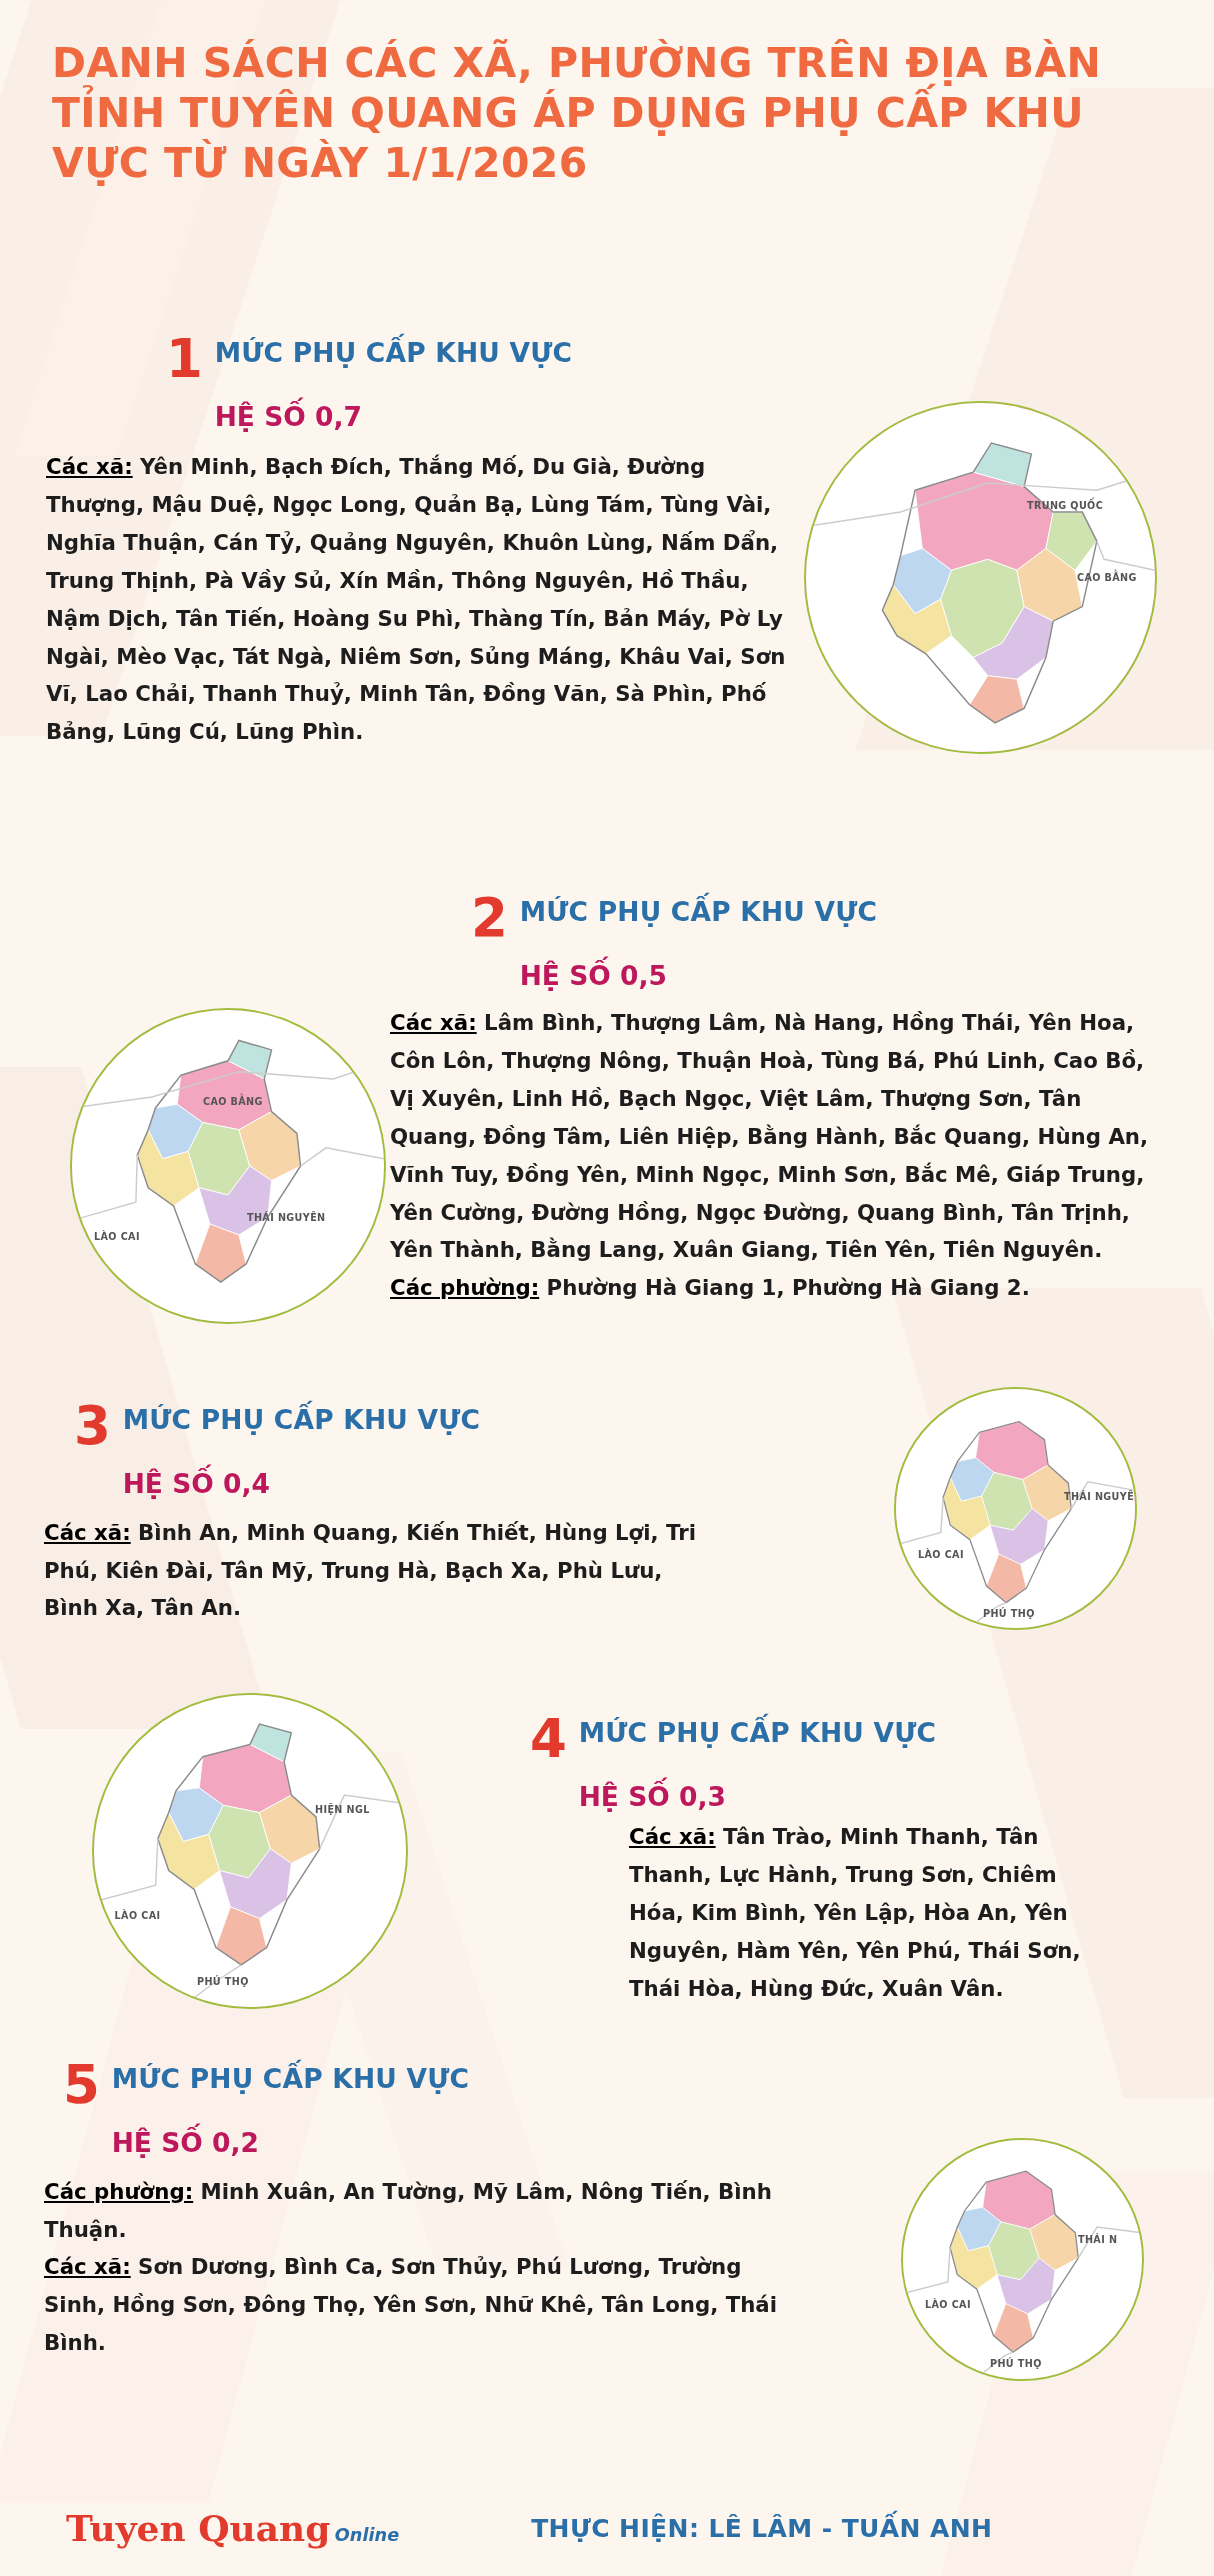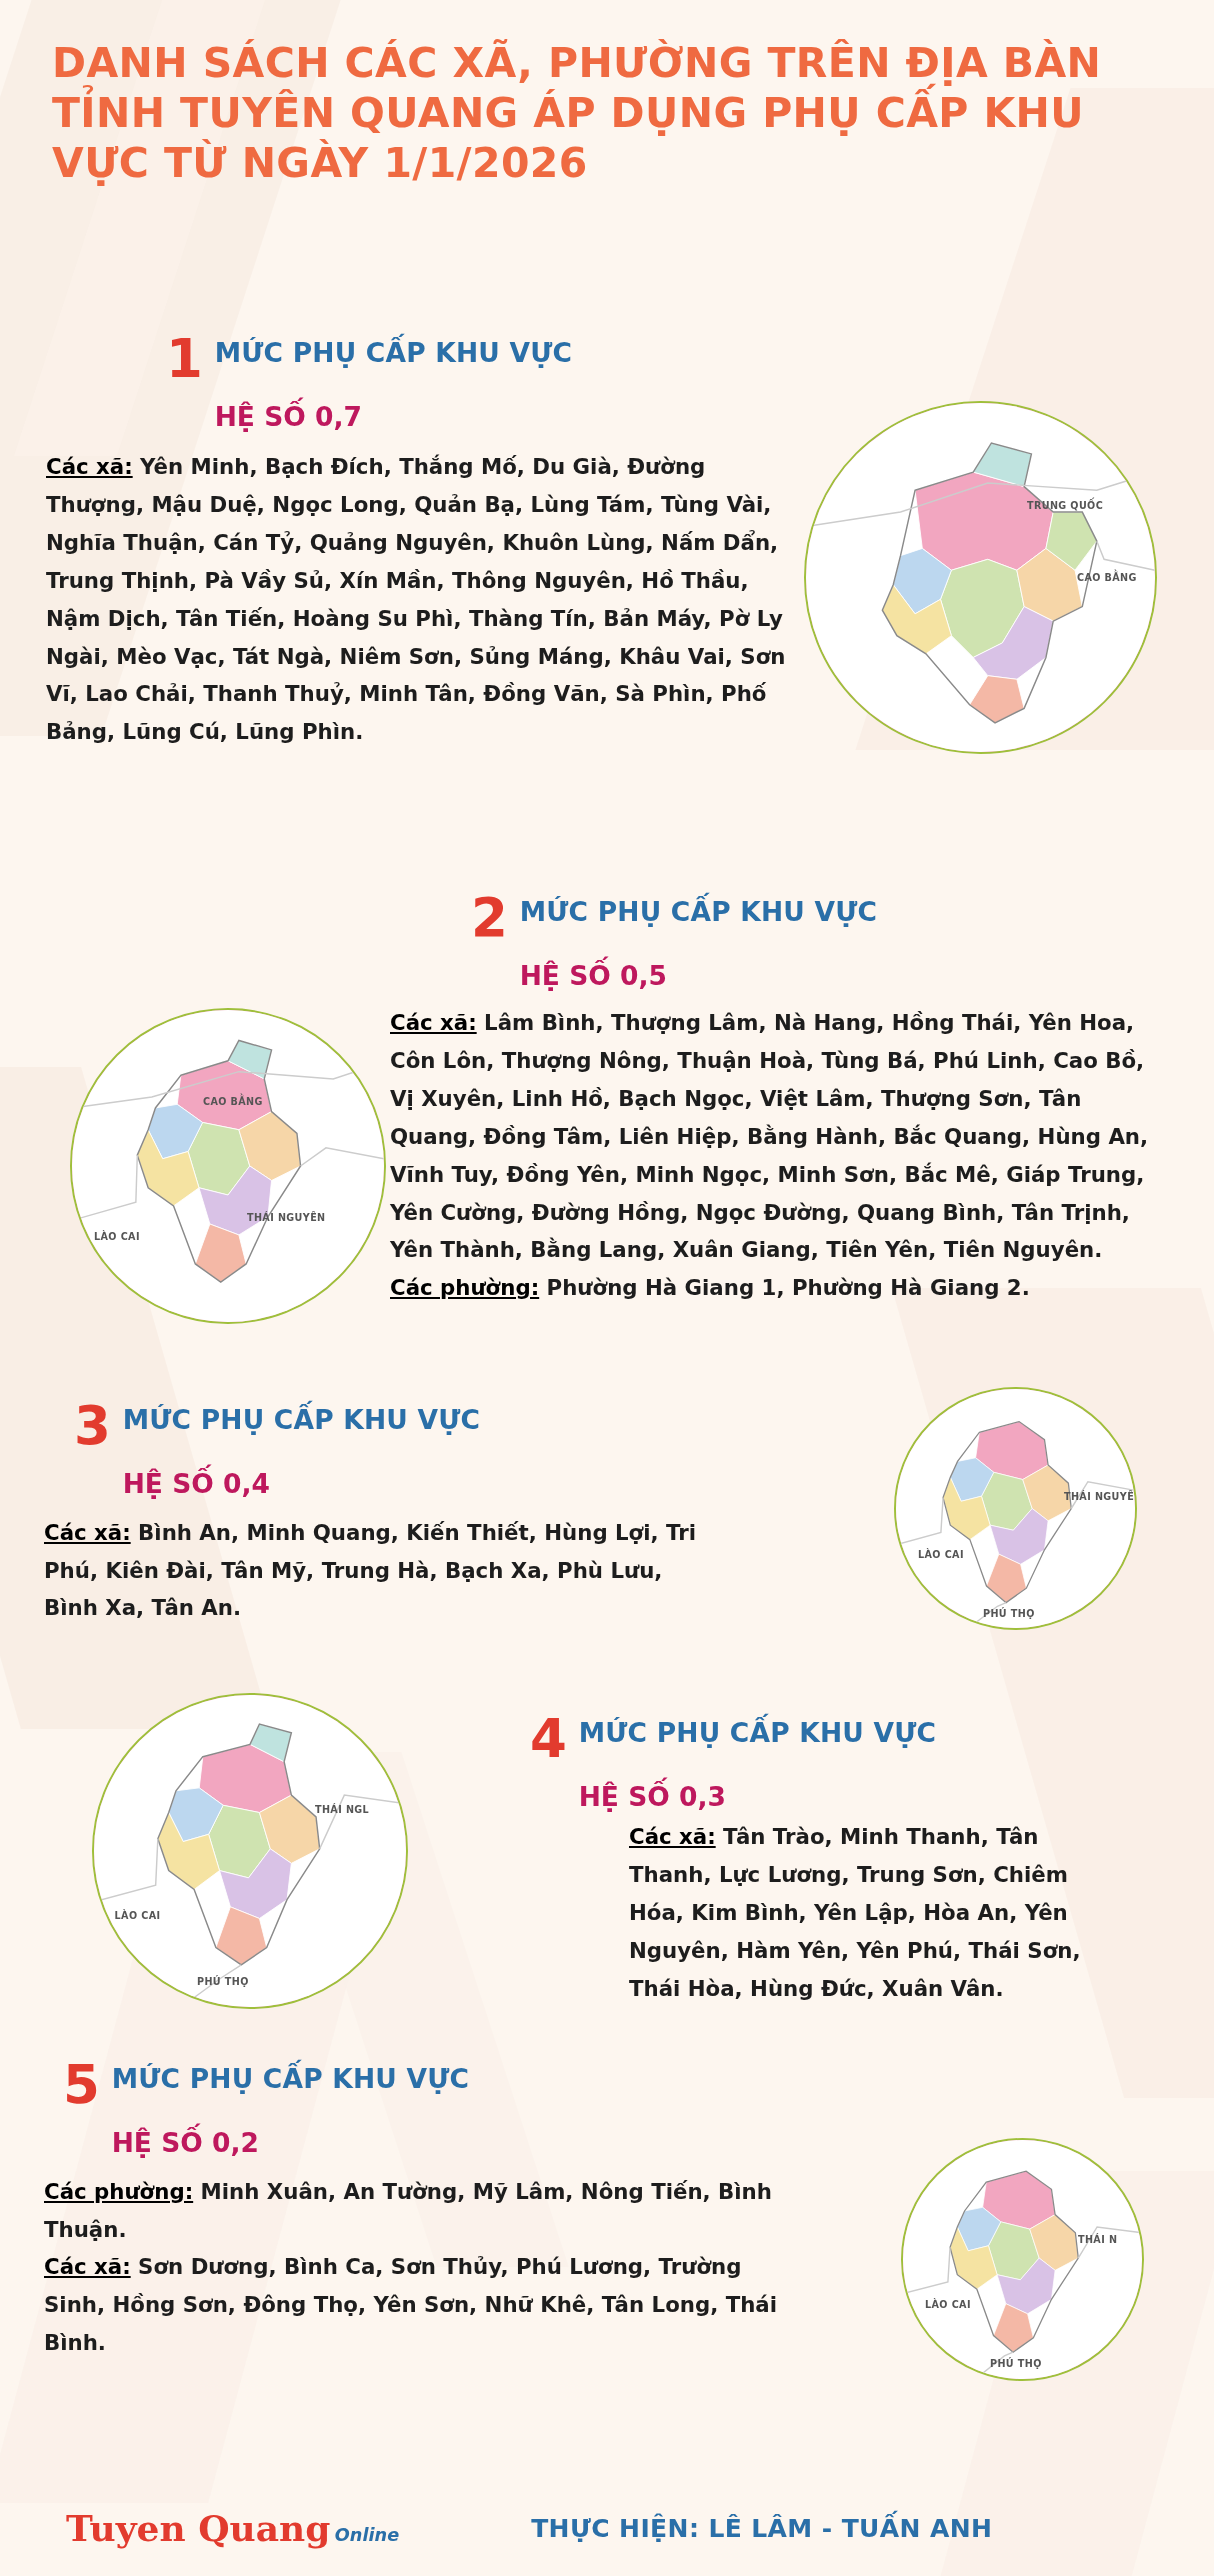--- a/index.html
+++ b/index.html
@@ -284,41 +284,41 @@
   <div class="s4">
     <div class="sec-head s4-head">
       <div class="sec-num">4</div>
       <div class="sec-titles">
         <div class="sec-title">MỨC PHỤ CẤP KHU VỰC</div>
         <div class="sec-sub">HỆ SỐ 0,3</div>
       </div>
     </div>
     <div class="body-text s4-body">
       <span class="lbl">Các xã:</span>
-      <span>Tân Trào, Minh Thanh, Tân Thanh, Lực Lương, Trung Sơn, Chiêm Hóa, Kim Bình, Yên Lập, Hòa An, Yên Nguyên, Hàm Yên, Yên Phú, Thái Sơn, Thái Hòa, Hùng Đức, Xuân Vân.</span>
+      <span>Tân Trào, Minh Thanh, Tân Thanh, Lực Hành, Trung Sơn, Chiêm Hóa, Kim Bình, Yên Lập, Hòa An, Yên Nguyên, Hàm Yên, Yên Phú, Thái Sơn, Thái Hòa, Hùng Đức, Xuân Vân.</span>
     </div>
     <div class="map-circle s4-map">
       <svg class="map-inner" viewBox="0 0 430 430">
         <rect width="430" height="430" fill="#ffffff"></rect>
         <g stroke="#ffffff" stroke-width="1.2">
           <path d="M150 85 L215 68 L262 92 L272 138 L228 162 L178 152 L145 128 Z" fill="#f2a6c0"></path>
           <path d="M178 152 L228 162 L243 212 L213 252 L173 242 L158 192 Z" fill="#cfe3b0"></path>
           <path d="M145 128 L178 152 L158 192 L123 202 L103 162 L113 132 Z" fill="#bcd7ef"></path>
           <path d="M228 162 L272 138 L306 168 L311 212 L272 232 L243 212 Z" fill="#f6d6a8"></path>
           <path d="M173 242 L213 252 L243 212 L272 232 L266 282 L228 308 L188 292 Z" fill="#d9c2e6"></path>
           <path d="M188 292 L228 308 L238 348 L203 372 L168 348 Z" fill="#f4b8a6"></path>
           <path d="M103 162 L123 202 L158 192 L173 242 L138 268 L103 242 L88 198 Z" fill="#f5e3a2"></path>
           <path d="M215 68 L262 92 L272 52 L228 40 Z" fill="#bfe3df"></path>
         </g>
         <path d="M150 85 L215 68 L228 40 L272 52 L262 92 L272 138 L306 168 L311 212 L266 282 L238 348 L203 372 L168 348 L138 268 L103 242 L88 198 L103 162 L113 132 Z" fill="none" stroke="#8a8a8a" stroke-width="2"></path>
         <path d="M430 150 L345 138 L311 212" fill="none" stroke="#cccccc" stroke-width="2"></path>
         <path d="M0 285 L85 262 L88 198" fill="none" stroke="#cccccc" stroke-width="2"></path>
         <path d="M120 430 L175 390 L203 372" fill="none" stroke="#cccccc" stroke-width="2"></path>
       </svg>
-      <div class="map-label" style="left:221px; top:109px;">THÁI NGL</div>
+      <div class="map-label" style="left:221px; top:109px;">HIỆN NGL</div>
       <div class="map-label" style="left:20.6px; top:215px;">LÀO CAI</div>
       <div class="map-label" style="left:103px; top:281px;">PHÚ THỌ</div>
     </div>
   </div>
 
   <div class="s5">
     <div class="sec-head s5-head">
       <div class="sec-num">5</div>
       <div class="sec-titles">
         <div class="sec-title">MỨC PHỤ CẤP KHU VỰC</div>

